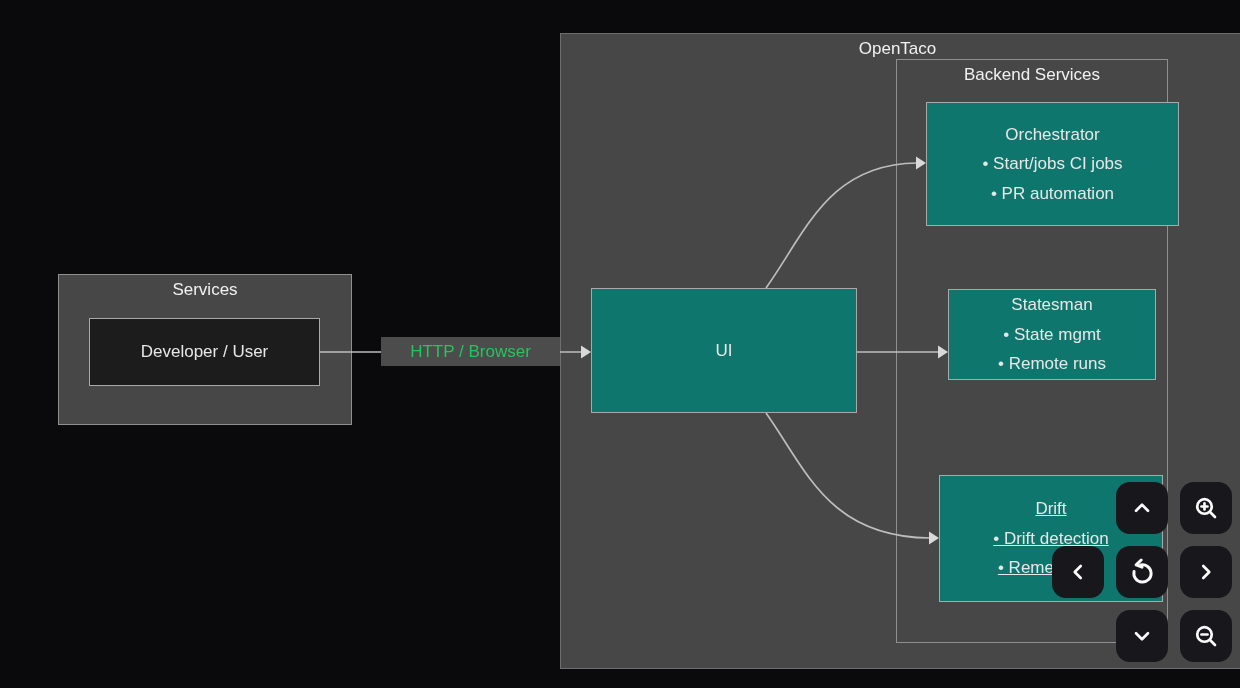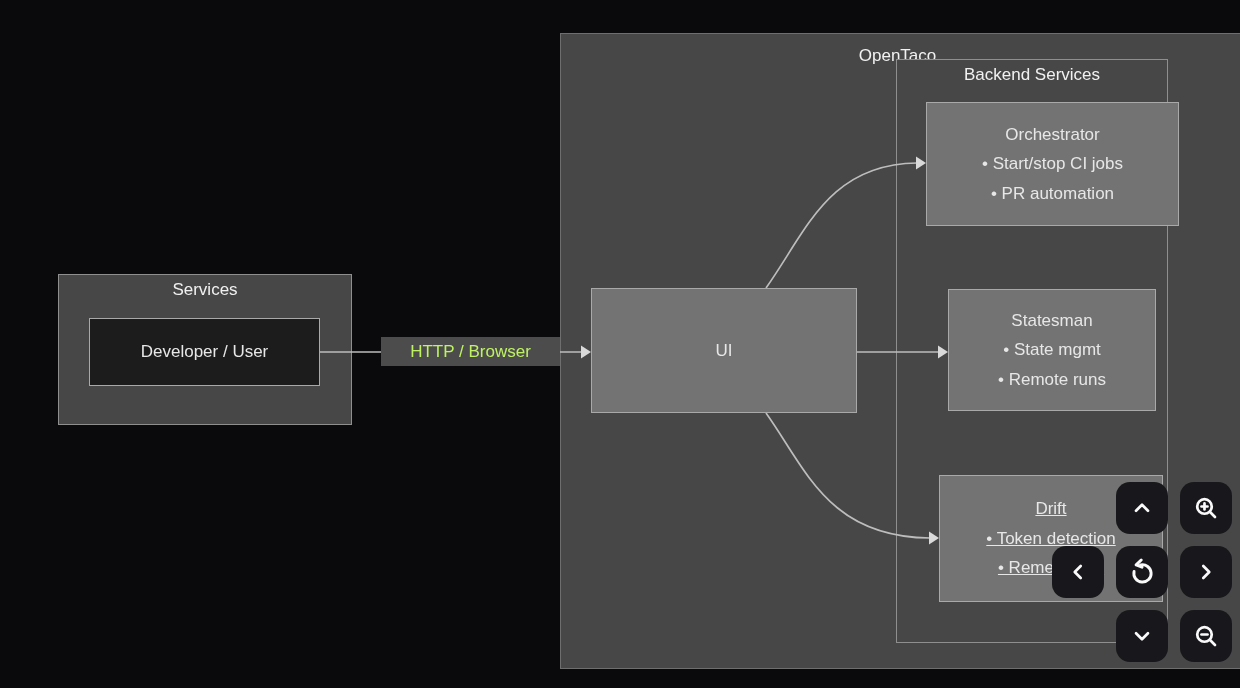--- a/index.html
+++ b/index.html
@@ -10,48 +10,48 @@
     -webkit-font-smoothing:antialiased;
   }
   .cluster{position:absolute;background:#474747;box-sizing:border-box;}
   .cluster.light-border{border:1px solid #8f8f8f;}
   .cluster.dim-border{border:1px solid #6e6e6e;}
   .cluster-title{
     position:absolute;top:5px;left:0;width:100%;text-align:center;
     color:#f1f1f1;font-size:17px;line-height:20px;white-space:nowrap;
   }
   .node{
-    position:absolute;background:#737373;border:1.5px solid #a9a9a9;
+    position:absolute;background:#0f766e;border:1.5px solid #a9a9a9;
     box-sizing:border-box;color:#e7e7e7;font-size:17px;line-height:29.5px;
     display:flex;flex-direction:column;align-items:center;justify-content:center;
     text-align:center;white-space:nowrap;
   }
   #edges{position:absolute;left:0;top:0;width:1240px;height:688px;pointer-events:none;}
   .edge-label{
     position:absolute;left:381px;top:337px;width:179px;height:29px;
-    background:#4c4c4c;color:#bef264;font-size:17px;line-height:29px;
+    background:#4c4c4c;color:#22c55e;font-size:17px;line-height:29px;
     text-align:center;white-space:nowrap;
   }
   .ctl{
     position:absolute;width:52px;height:52px;border-radius:14px;
     background:#17171c;border:none;padding:0;margin:0;cursor:pointer;
     display:flex;align-items:center;justify-content:center;
   }
   .ctl svg{display:block;}
   .ctl path,.ctl circle,.ctl line{
     stroke:#fafafa;stroke-width:2.5;fill:none;stroke-linecap:round;stroke-linejoin:round;
   }
 </style>
 </head>
 <body>
 
 <div id="stage">
 
   <div class="cluster dim-border" style="left:560px;top:33px;width:690px;height:636px;">
-    <div class="cluster-title" style="width:673px;margin-top:7px;">OpenTaco</div>
+    <div class="cluster-title" style="width:673px;">OpenTaco</div>
   </div>
 
   <div class="cluster light-border" style="left:896px;top:59px;width:272px;height:584px;">
     <div class="cluster-title">Backend Services</div>
   </div>
 
   <div class="cluster light-border" style="left:58px;top:274px;width:294px;height:151px;">
     <div class="cluster-title">Services</div>
   </div>
 
@@ -75,33 +75,33 @@
   <div class="node" style="left:89px;top:318px;width:231px;height:68px;background:#1c1c1c;">
     <span>Developer / User</span>
   </div>
 
   <div class="node" style="left:591px;top:288px;width:266px;height:125px;">
     <span>UI</span>
   </div>
 
   <div class="node" style="left:926px;top:102px;width:253px;height:124px;">
     <span>Orchestrator</span>
-    <span>• Start/stop CI jobs</span>
+    <span>• Start/jobs CI jobs</span>
     <span>• PR automation</span>
   </div>
 
-  <div class="node" style="left:948px;top:289px;width:208px;height:122px;">
+  <div class="node" style="left:948px;top:289px;width:208px;height:91px;">
     <span>Statesman</span>
     <span>• State mgmt</span>
     <span>• Remote runs</span>
   </div>
 
   <div class="node" style="left:939px;top:475px;width:224px;height:127px;text-decoration:underline;">
     <span>Drift</span>
-    <span>• Token detection</span>
+    <span>• Drift detection</span>
     <span>• Remediation</span>
   </div>
 
   <button class="ctl" style="left:1116px;top:482px;">
     <svg width="26" height="26" viewBox="0 0 24 24">
       <path d="M6.5 14.5 L12 9 L17.5 14.5"></path>
     </svg>
   </button>
 
   <button class="ctl" style="left:1180px;top:482px;">

